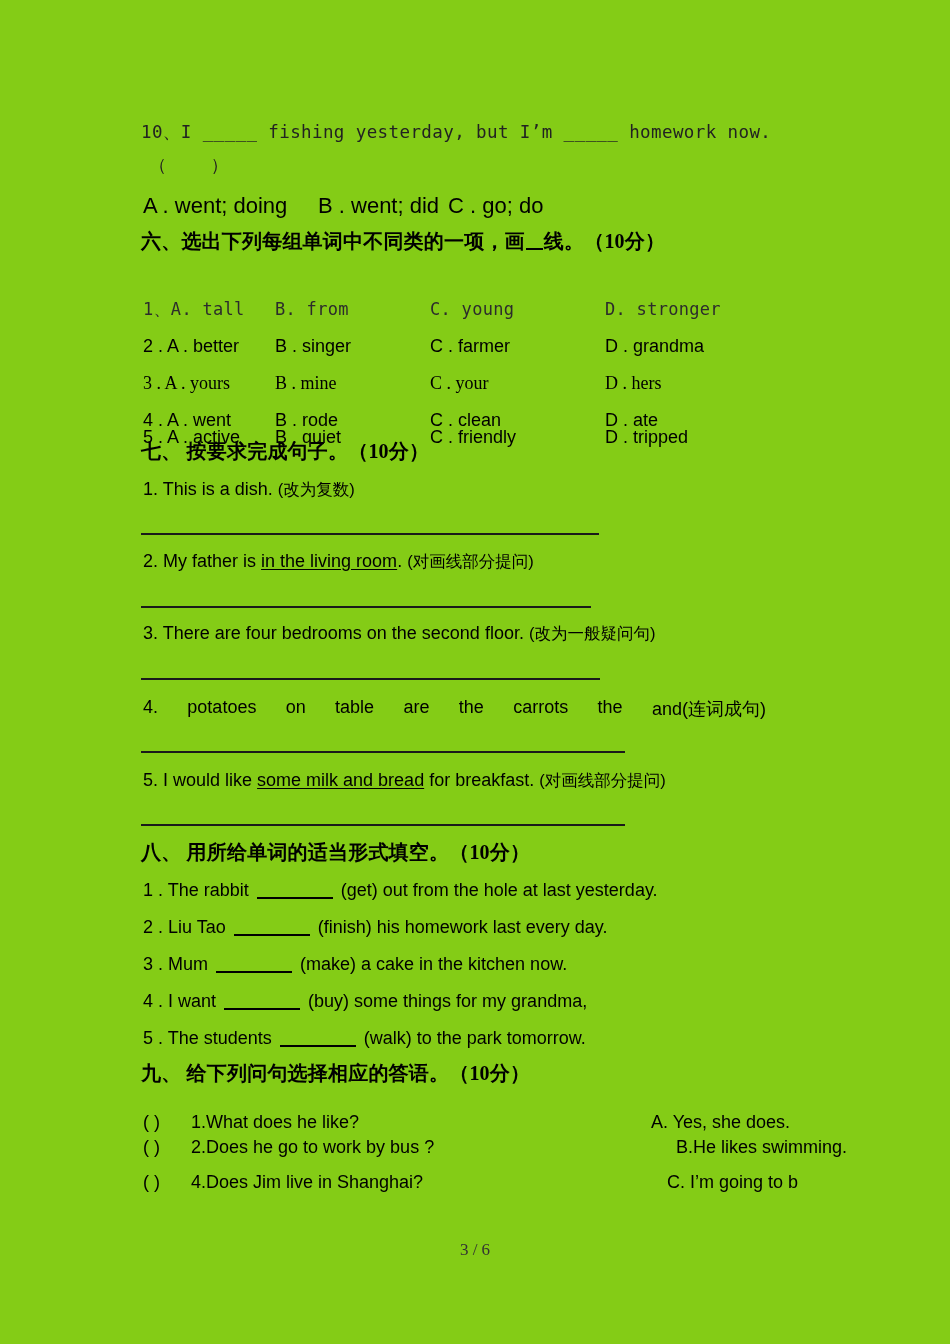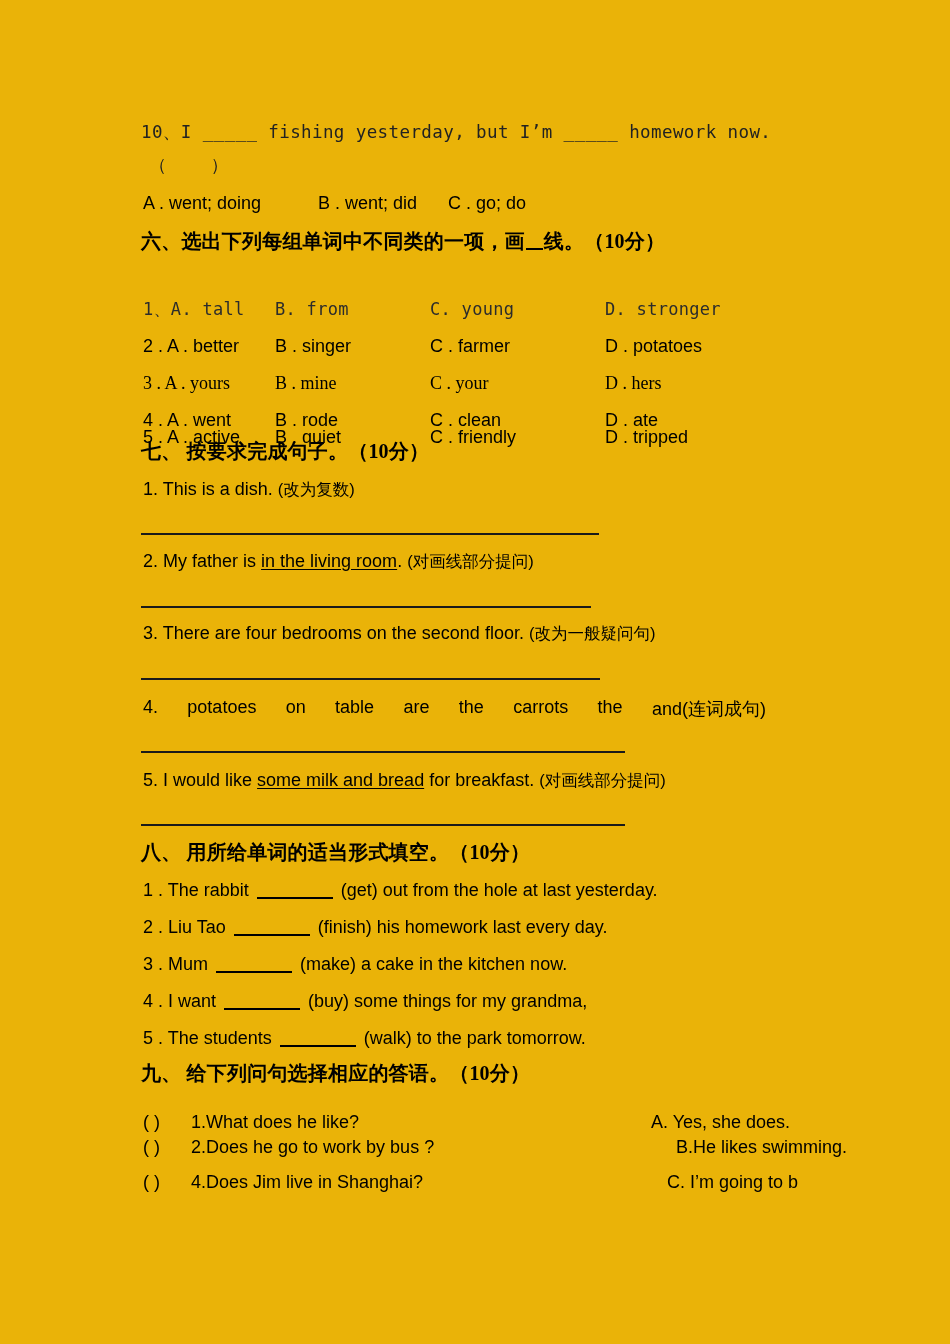--- a/index.html
+++ b/index.html
@@ -11,21 +11,21 @@
     width: 950px;
     height: 1344px;
     position: relative;
     font-family: "Liberation Sans", sans-serif;
     color: #000000;
     overflow: hidden;
   }
   .page {
     position: absolute;
     inset: 0;
-    background: #eab308;
+    background: #84cc16;
   }
   .content {
     position: absolute;
     left: 141px;
     top: 0;
     width: 690px;
   }
 
   
   .serif-mono {
@@ -44,21 +44,21 @@
   .q10-paren {
     position: absolute;
     left: 8px;
     top: 153px;
     font-size: 17.5px;
   }
   .q10-opts {
     position: absolute;
     left: 2px;
     top: 193px;
-    font-size: 18px;
+    font-size: 22px;
     font-family: "Liberation Sans", sans-serif;
   }
   .q10-opts span { display: inline-block; }
   .opt-a { width: 175px; }
   .opt-b { width: 130px; }
 
   
   .sec-head {
     position: absolute;
     left: 0;
@@ -199,21 +199,21 @@
     <div class="q10-opts">
       <span class="opt-a">A . went; doing</span><span class="opt-b">B . went; did</span><span>C . go; do</span>
     </div>
 
     <div class="sec-head sec6"><span>六、选出下列每组单词中不同类的一项，画</span><span class="mini-ul"></span><span>线。（10分）</span></div>
 
     <div class="sec6-row r6-1 first">
       <span class="c0"><span>1、</span><span>A. tall</span></span><span class="c1">B. from</span><span class="c2">C. young</span><span class="c3">D. stronger</span>
     </div>
     <div class="sec6-row r6-2">
-      <span class="c0"><span>2 .</span> <span>A . better</span></span><span class="c1">B . singer</span><span class="c2">C . farmer</span><span class="c3">D . potatoes</span>
+      <span class="c0"><span>2 .</span> <span>A . better</span></span><span class="c1">B . singer</span><span class="c2">C . farmer</span><span class="c3">D . grandma</span>
     </div>
     <div class="sec6-row r6-3">
       <span class="c0"><span>3 .</span> <span>A . yours</span></span><span class="c1">B . mine</span><span class="c2">C . your</span><span class="c3">D . hers</span>
     </div>
     <div class="sec6-row r6-4">
       <span class="c0"><span>4 .</span> <span>A . went</span></span><span class="c1">B . rode</span><span class="c2">C . clean</span><span class="c3">D . ate</span>
     </div>
     <div class="sec6-row r6-5">
       <span class="c0"><span>5 .</span> <span>A . active</span></span><span class="c1">B . quiet</span><span class="c2">C . friendly</span><span class="c3">D . tripped</span>
     </div>
@@ -261,13 +261,14 @@
     <div class="sec9-ans a9-3">C. I’m going to b</div>
 
   </div>
 
   <div class="ansline al1"></div>
   <div class="ansline al2"></div>
   <div class="ansline al3"></div>
   <div class="ansline al4"></div>
   <div class="ansline al5"></div>
 
+  <div class="footer">3 / 6</div>
 </div>
 
 </body></html>

